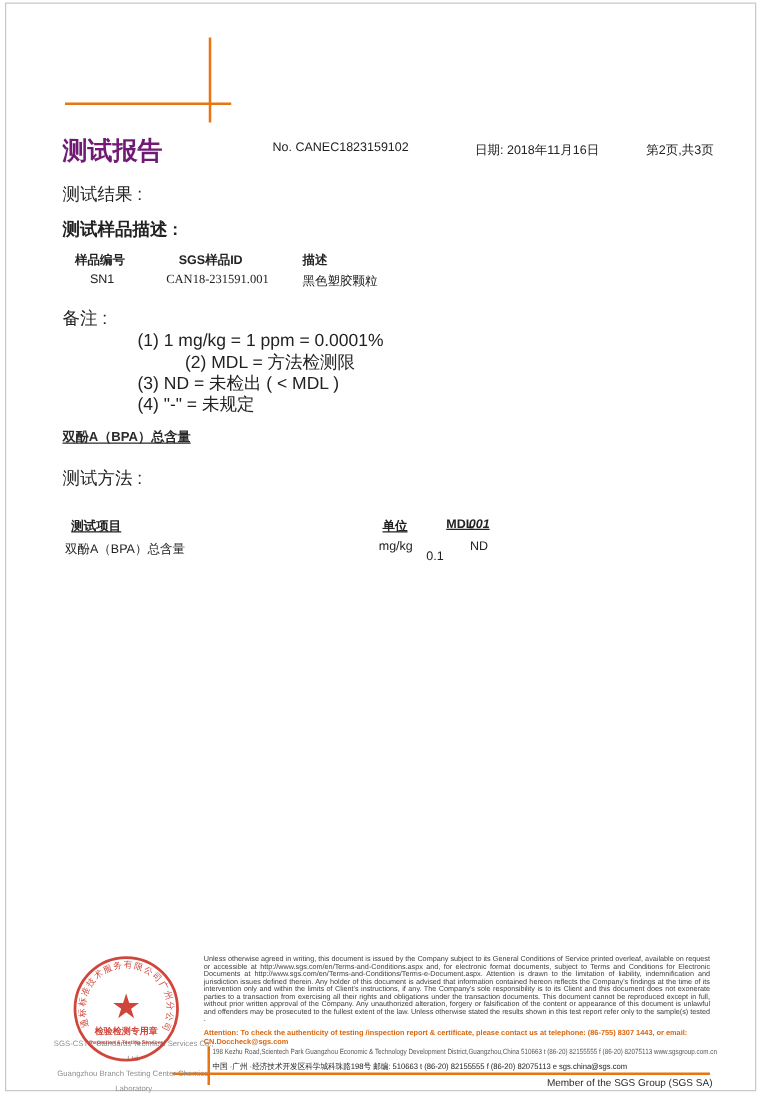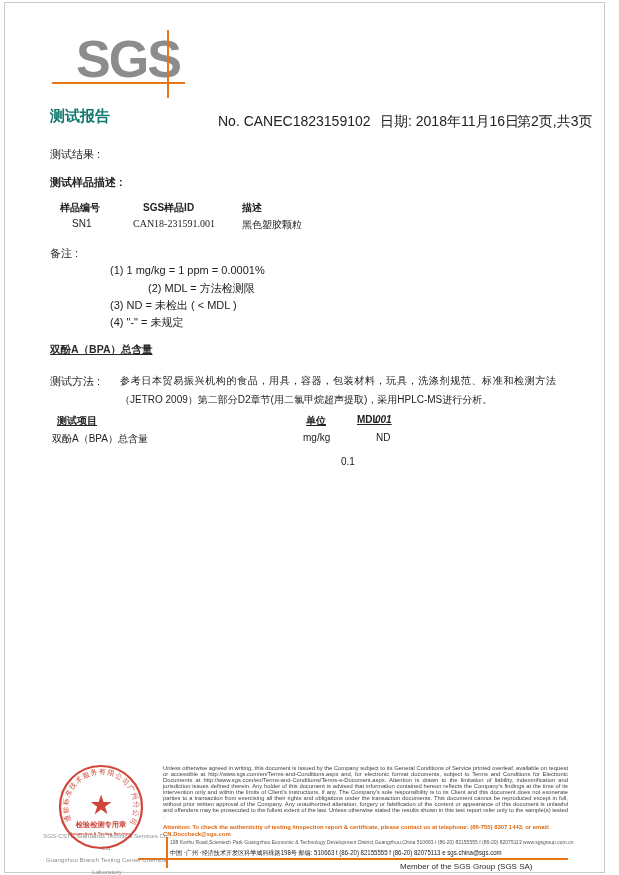--- a/index.html
+++ b/index.html
@@ -7,27 +7,27 @@
   .stage { position:relative; width:619px; height:875px; background:#fff; overflow:hidden; }
   .page-border { position:absolute; left:4px; top:2px; width:601px; height:871px; border:1px solid #c9c9c9; pointer-events:none; }
   .abs { position:absolute; }
 
   
   .logo-text { left:76px; top:33px; font-size:52px; font-weight:bold; color:#8c8c8c; letter-spacing:-2px; line-height:1; }
   .logo-vline { left:167px; top:30px; width:2px; height:68px; background:#e87511; }
   .logo-hline { left:52px; top:82px; width:133px; height:2px; background:#e87511; }
 
   
-  .doc-title { left:50px; top:107px; font-size:15px; font-weight:bold; color:#0f766e; }
-  .hdr { font-size:14px; color:#222; top:113px; }
+  .doc-title { left:50px; top:107px; font-size:20px; font-weight:bold; color:#701a75; }
+  .hdr { font-size:10px; color:#222; top:113px; }
   .hdr-no { left:218px; }
   .hdr-date { left:380px; }
   .hdr-page { left:497px;margin-left:20px; }
 
-  .body-txt { font-size:11px; color:#222; }
+  .body-txt { font-size:14px; color:#222; }
   .lbl-results { left:50px; top:147px; }
   .lbl-sample { left:50px; top:175px; font-weight:bold; }
 
   .st-h { font-weight:bold; }
   .st { font-size:10px; color:#222; }
 
   .lbl-remarks { left:50px; top:246px; }
   .remark { left:110px; }
 
   .bpa-head { left:50px; top:343px; font-size:10.5px; font-weight:bold; text-decoration:underline; }
@@ -40,28 +40,27 @@
   
   .stamp-wrap { left:56px; top:764px; width:90px; height:88px; z-index:3; }
   .lab-lines { left:40px; top:830px; width:134px; text-align:center; font-size:6.2px; line-height:12px; color:#8f8f8f; z-index:2; }
   .legal { left:163px; top:766px; width:405px; font-size:5.8px; line-height:5.95px; color:#3f3f3f; text-align:justify; }
   .attention { left:163px; top:824px; width:405px; font-size:5.9px; line-height:6.6px; color:#d9660f; font-weight:bold; }
   .addr { left:170px; top:839px; width:430px; }
   .addr-en { font-size:6px; color:#555; white-space:nowrap; transform:scaleX(.84); transform-origin:0 0; }
   .addr-cn { font-size:6.4px; color:#222; white-space:nowrap; margin-top:4px; transform:scaleX(.95); transform-origin:0 0; }
   .foot-vline { left:166px; top:837px; width:2px; height:31px; background:#e87511; z-index:4; }
   .foot-hline { left:138px; top:858px; width:430px; height:2px; background:#e87511; }
-  .member { left:400px; top:862px; width:170px; text-align:left; font-size:8px; color:#2a2a2a; }
+  .member { left:400px; top:862px; width:170px; text-align:right; font-size:8px; color:#2a2a2a; }
 </style>
 </head>
 <body>
 
 <div class="stage">
 
-  <div class="abs logo-text">SGS</div>
   <div class="abs logo-vline"></div>
   <div class="abs logo-hline"></div>
 
   <div class="abs doc-title">测试报告</div>
   <div class="abs hdr hdr-no">No. CANEC1823159102</div>
   <div class="abs hdr hdr-date">日期: 2018年11月16日</div>
   <div class="abs hdr hdr-page">第2页,共3页</div>
 
   <div class="abs body-txt lbl-results">测试结果 :</div>
   <div class="abs body-txt lbl-sample">测试样品描述 :</div>
@@ -74,29 +73,28 @@
   <div class="abs st" style="left:242px; top:218px;text-align:center;">黑色塑胶颗粒</div>
 
   <div class="abs body-txt lbl-remarks">备注 :</div>
   <div class="abs body-txt remark" style="top:264px;">(1) 1 mg/kg = 1 ppm = 0.0001%</div>
   <div class="abs body-txt remark" style="top:281px;margin-left:38px;">(2) MDL = 方法检测限</div>
   <div class="abs body-txt remark" style="top:298px;">(3) ND = 未检出 ( &lt; MDL )</div>
   <div class="abs body-txt remark" style="top:315px;">(4) "-" = 未规定</div>
 
   <div class="abs bpa-head">双酚A（BPA）总含量</div>
   <div class="abs body-txt lbl-method">测试方法 :</div>
-  <div class="abs method-text">参考日本贸易振兴机构的食品，用具，容器，包装材料，玩具，洗涤剂规范、标准和检测方法（JETRO 2009）第二部分D2章节(用二氯甲烷超声提取)，采用HPLC-MS进行分析。</div>
 
   <div class="abs rt-h" style="left:57px; top:414px;">测试项目</div>
   <div class="abs rt-h" style="left:306px; top:414px;">单位</div>
   <div class="abs rt-h" style="left:357px; top:414px;">MDL</div>
   <div class="abs rt-h" style="left:375px; top:414px; font-style:italic;">001</div>
   <div class="abs rt-c" style="left:52px; top:432px;">双酚A（BPA）总含量</div>
   <div class="abs rt-c" style="left:303px; top:432px;">mg/kg</div>
-  <div class="abs rt-c" style="left:341px; top:456px;">0.1</div>
+  <div class="abs rt-c" style="left:341px; top:440px;">0.1</div>
   <div class="abs rt-c" style="left:376px; top:432px;">ND</div>
 
   <div class="abs stamp-wrap">
     <svg width="90" height="88" viewBox="0 0 90 88">
       <circle cx="45" cy="43" r="41" fill="none" stroke="#cc3629" stroke-width="2.2" opacity="0.92"></circle>
       <defs>
         <path id="ringpath" d="M 15.1,57 A 33,33 0 1 1 74.9,57" fill="none"></path>
       </defs>
       <text font-size="7" fill="#cc3629" letter-spacing="1" opacity="0.92">
         <textPath href="#ringpath">通标标准技术服务有限公司广州分公司</textPath>

